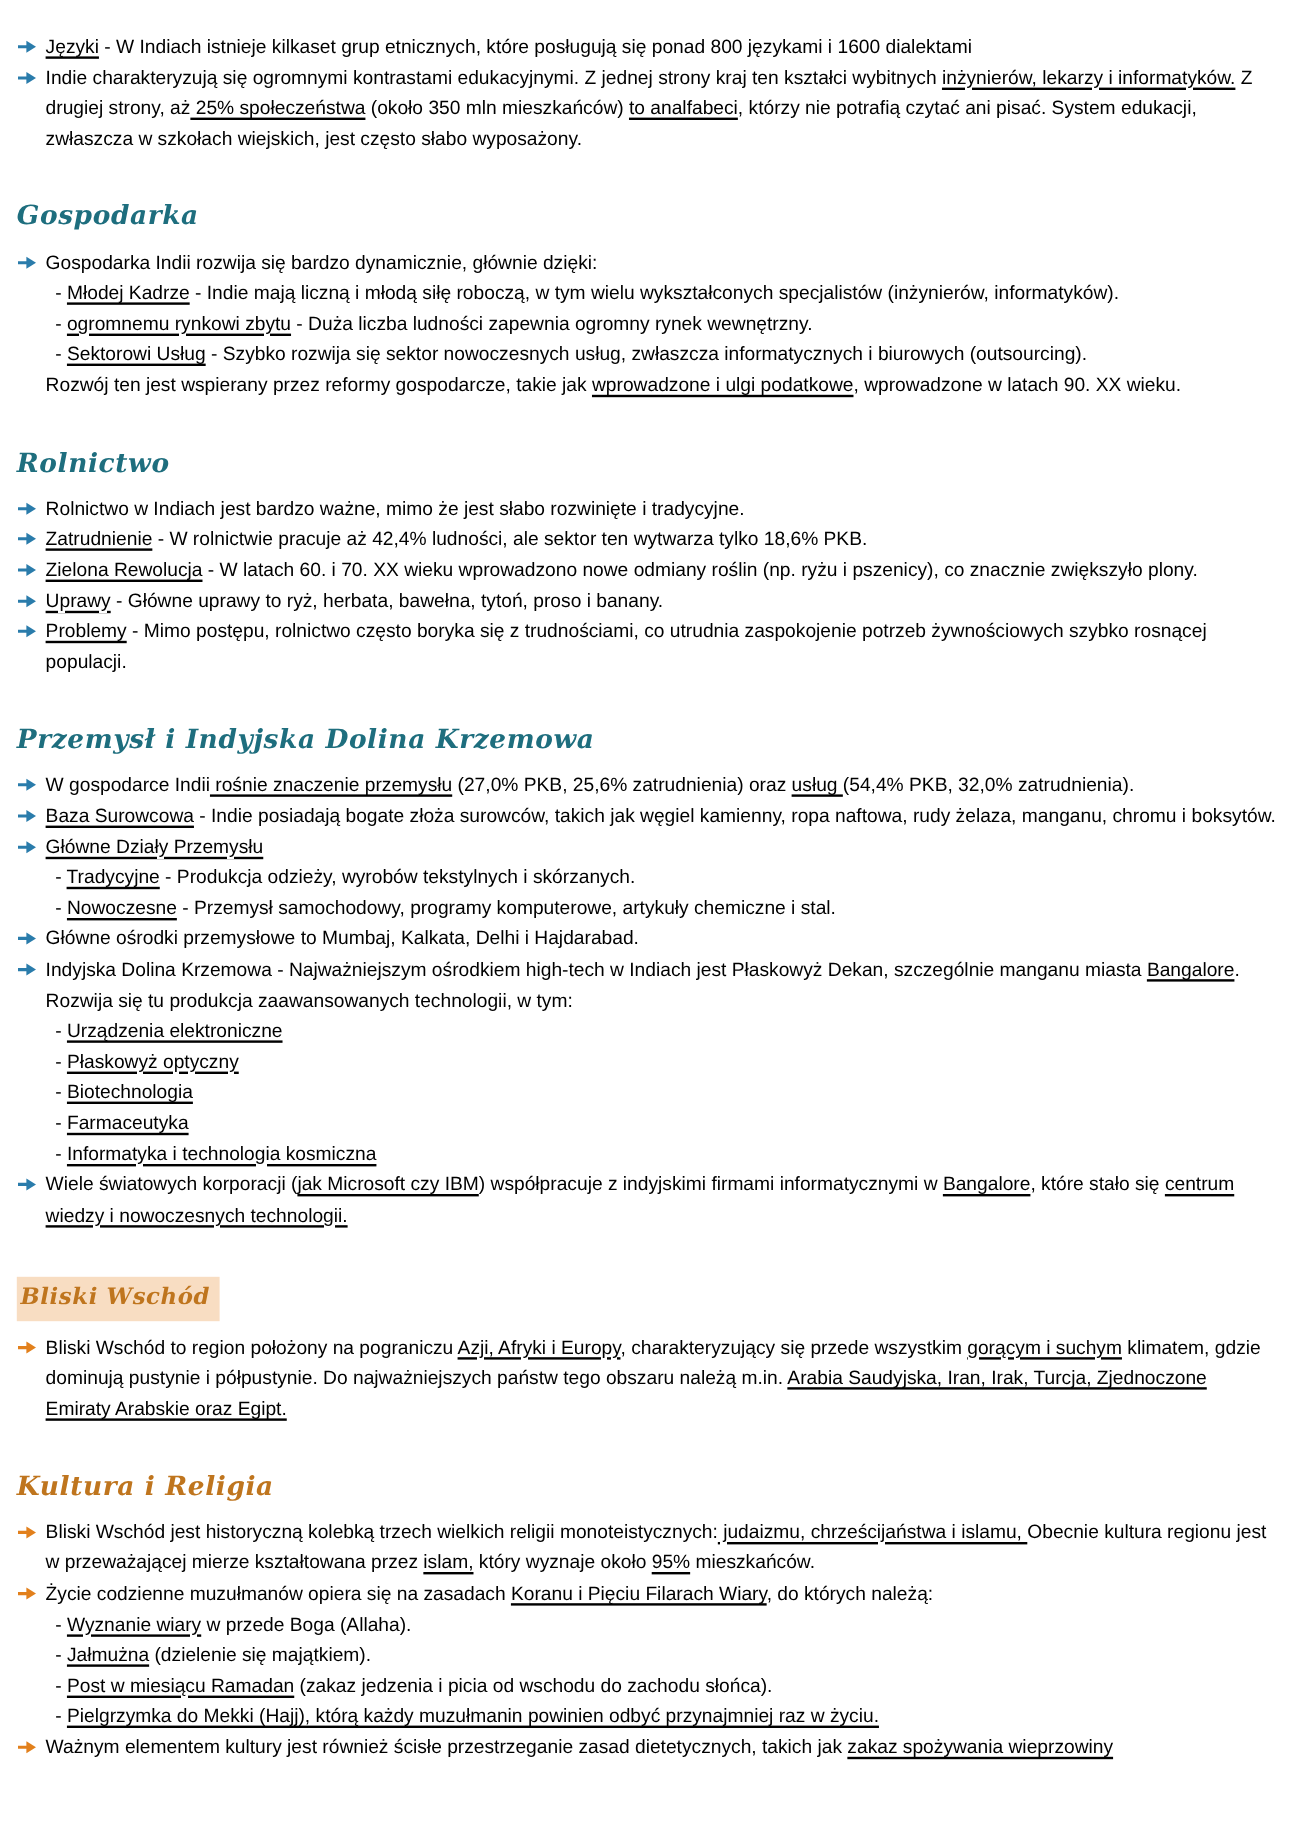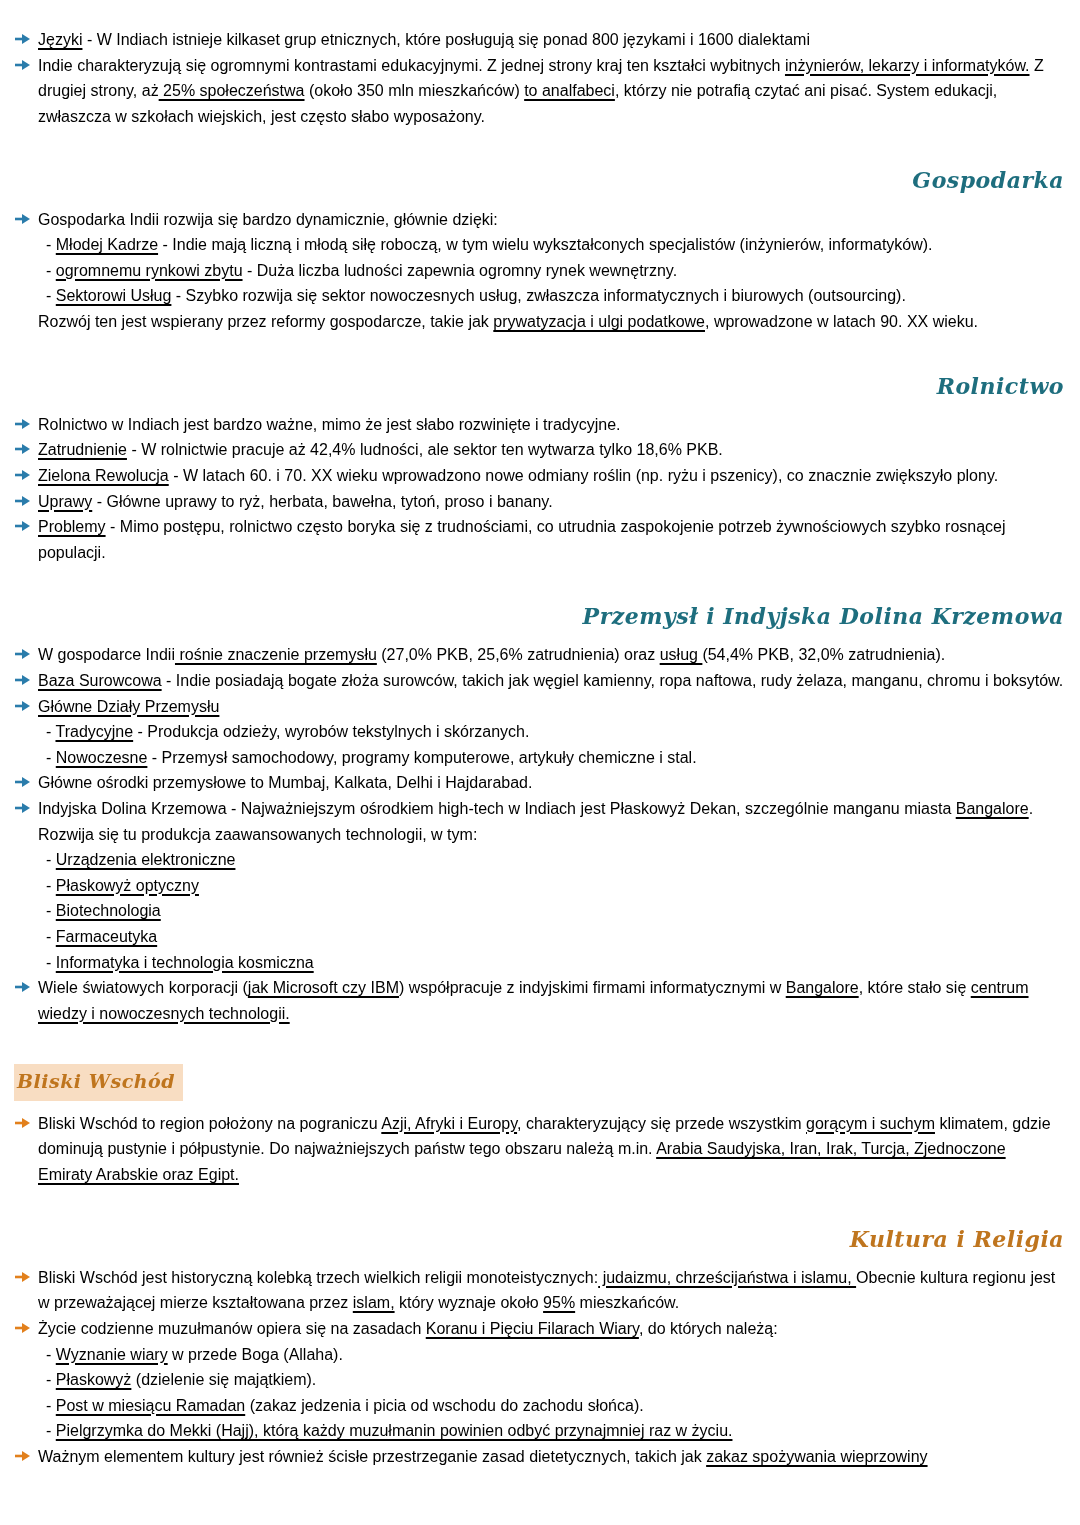--- a/index.html
+++ b/index.html
@@ -40,21 +40,21 @@
     text-underline-offset: 3px;
   }
 
   
   .heading {
     font-family: "DejaVu Serif", cursive;
     font-style: italic;
     font-weight: bold;
     letter-spacing: 0.5px;
   }
-  .heading.h2 { font-size: 22px; margin: 34px 0 8px 0; text-align: right; }
+  .heading.h2 { font-size: 22px; margin: 34px 0 8px 0; }
   .heading.h1 { font-size: 19px; margin: 38px 0 10px 0; }
   .heading.teal   { color: var(--teal-head); }
   .heading.orange { color: var(--orange-head); }
 
   .hl {
     background: var(--hl);
     padding: 2px 8px 4px 3px;
     display: inline-block;
   }
 </style>
@@ -87,21 +87,21 @@
           <svg width="17" height="12" viewBox="0 0 17 12" aria-hidden="true">
             <path d="M1 6 H9" stroke="currentColor" stroke-width="2.6" fill="none"></path>
             <path d="M8 1 L16 6 L8 11 Z" fill="currentColor"></path>
           </svg>
         </span>
         <span class="txt"><span class="">Gospodarka Indii rozwija się bardzo dynamicznie, głównie dzięki:</span></span>
       </div>
       <div class="dash"><span class="">- </span><span class="u">Młodej Kadrze</span><span class=""> - Indie mają liczną i młodą siłę roboczą, w tym wielu wykształconych specjalistów (inżynierów, informatyków).</span></div>
       <div class="dash"><span class="">- </span><span class="u">ogromnemu rynkowi zbytu</span><span class=""> - Duża liczba ludności zapewnia ogromny rynek wewnętrzny.</span></div>
       <div class="dash"><span class="">- </span><span class="u">Sektorowi Usług</span><span class=""> - Szybko rozwija się sektor nowoczesnych usług, zwłaszcza informatycznych i biurowych (outsourcing).</span></div>
-      <div class="plain"><span class="">Rozwój ten jest wspierany przez reformy gospodarcze, takie jak </span><span class="u">prywatyzacja i ulgi podatkowe</span><span class="">, wprowadzone w latach 90. XX wieku.</span></div>
+      <div class="plain"><span class="">Rozwój ten jest wspierany przez reformy gospodarcze, takie jak </span><span class="u">wprowadzone i ulgi podatkowe</span><span class="">, wprowadzone w latach 90. XX wieku.</span></div>
       <div class="heading teal h2"><span>Rolnictwo</span></div>
       <div class="bullet teal">
         <span class="arrow">
           <svg width="17" height="12" viewBox="0 0 17 12" aria-hidden="true">
             <path d="M1 6 H9" stroke="currentColor" stroke-width="2.6" fill="none"></path>
             <path d="M8 1 L16 6 L8 11 Z" fill="currentColor"></path>
           </svg>
         </span>
         <span class="txt"><span class="">Rolnictwo w Indiach jest bardzo ważne, mimo że jest słabo rozwinięte i tradycyjne.</span></span>
       </div>
@@ -226,21 +226,21 @@
       <div class="bullet orange">
         <span class="arrow">
           <svg width="17" height="12" viewBox="0 0 17 12" aria-hidden="true">
             <path d="M1 6 H9" stroke="currentColor" stroke-width="2.6" fill="none"></path>
             <path d="M8 1 L16 6 L8 11 Z" fill="currentColor"></path>
           </svg>
         </span>
         <span class="txt"><span class="">Życie codzienne muzułmanów opiera się na zasadach </span><span class="u">Koranu i Pięciu Filarach Wiary</span><span class="">, do których należą:</span></span>
       </div>
       <div class="dash"><span class="">- </span><span class="u">Wyznanie wiary</span><span class=""> w przede Boga (Allaha).</span></div>
-      <div class="dash"><span class="">- </span><span class="u">Płaskowyż</span><span class=""> (dzielenie się majątkiem).</span></div>
+      <div class="dash"><span class="">- </span><span class="u">Jałmużna</span><span class=""> (dzielenie się majątkiem).</span></div>
       <div class="dash"><span class="">- </span><span class="u">Post w miesiącu Ramadan</span><span class=""> (zakaz jedzenia i picia od wschodu do zachodu słońca).</span></div>
       <div class="dash"><span class="">- </span><span class="u">Pielgrzymka do Mekki (Hajj), którą każdy muzułmanin powinien odbyć przynajmniej raz w życiu.</span></div>
       <div class="bullet orange">
         <span class="arrow">
           <svg width="17" height="12" viewBox="0 0 17 12" aria-hidden="true">
             <path d="M1 6 H9" stroke="currentColor" stroke-width="2.6" fill="none"></path>
             <path d="M8 1 L16 6 L8 11 Z" fill="currentColor"></path>
           </svg>
         </span>
         <span class="txt"><span class="">Ważnym elementem kultury jest również ścisłe przestrzeganie zasad dietetycznych, takich jak </span><span class="u">zakaz spożywania wieprzowiny</span></span>

